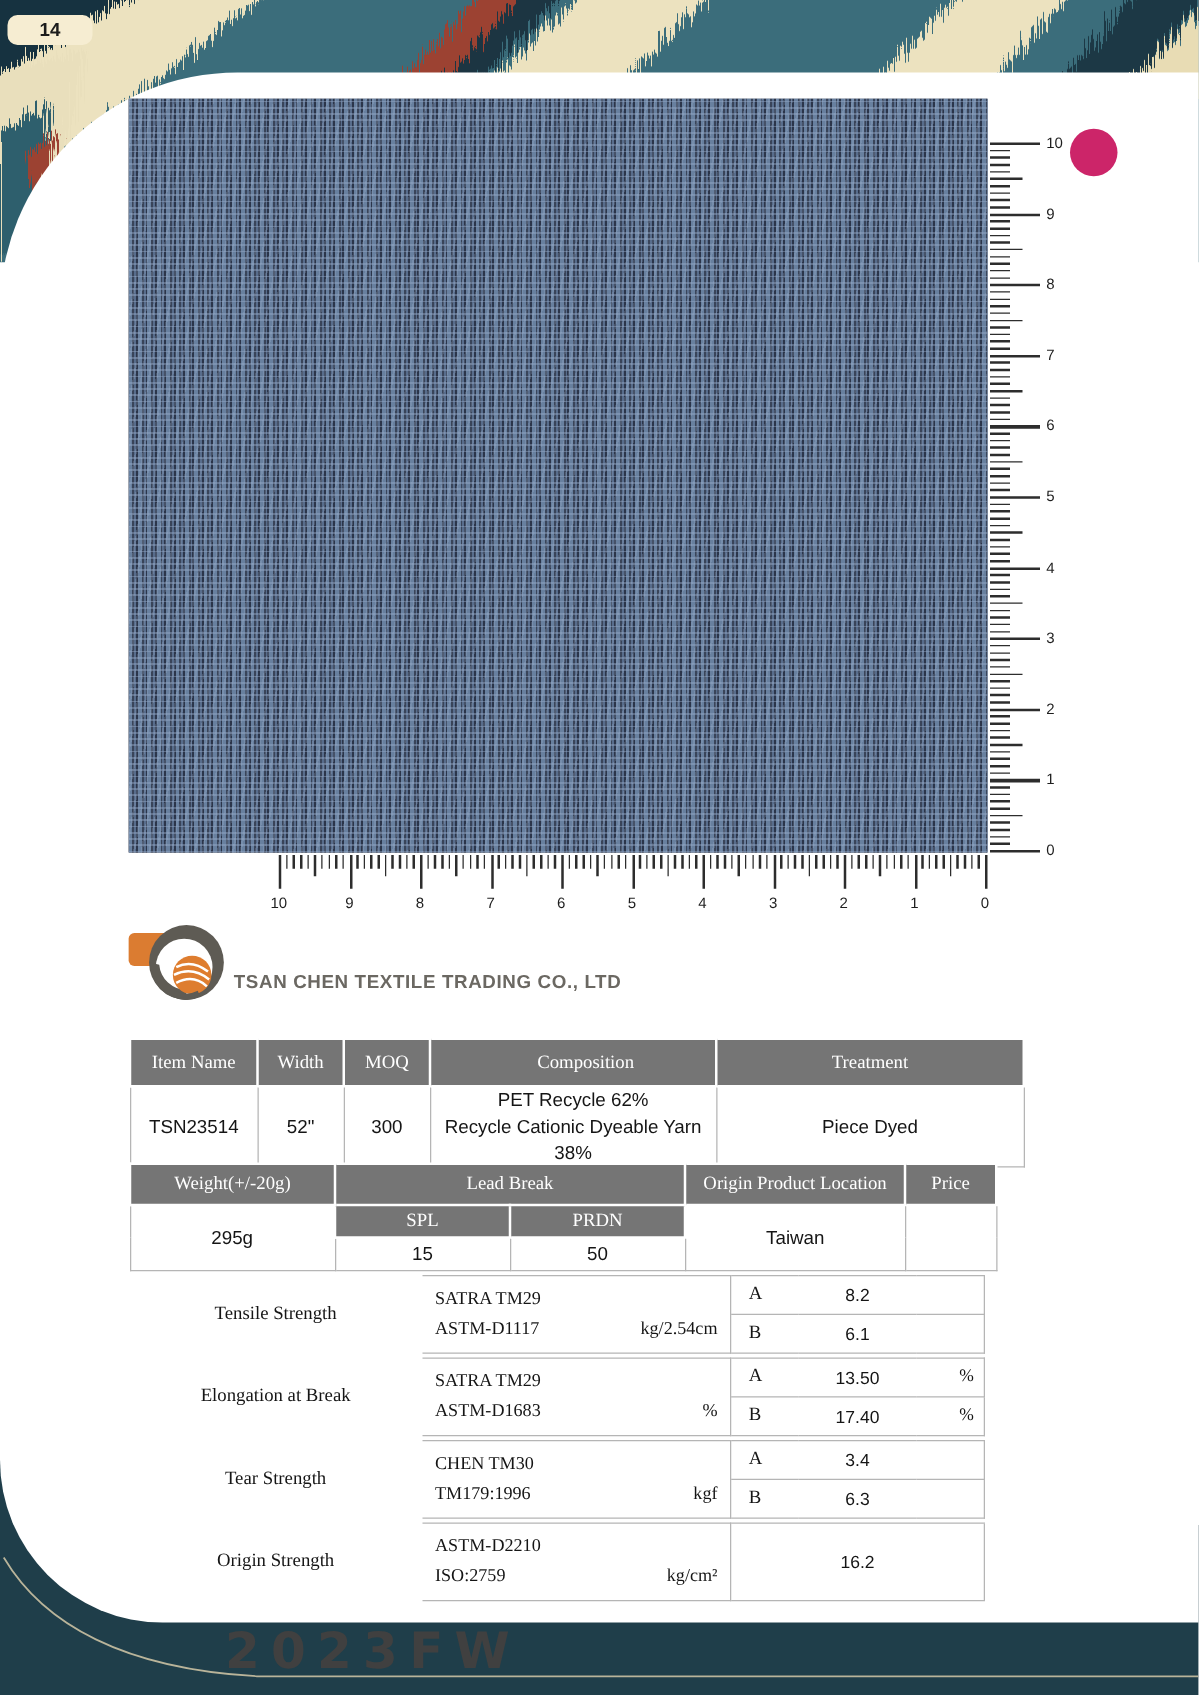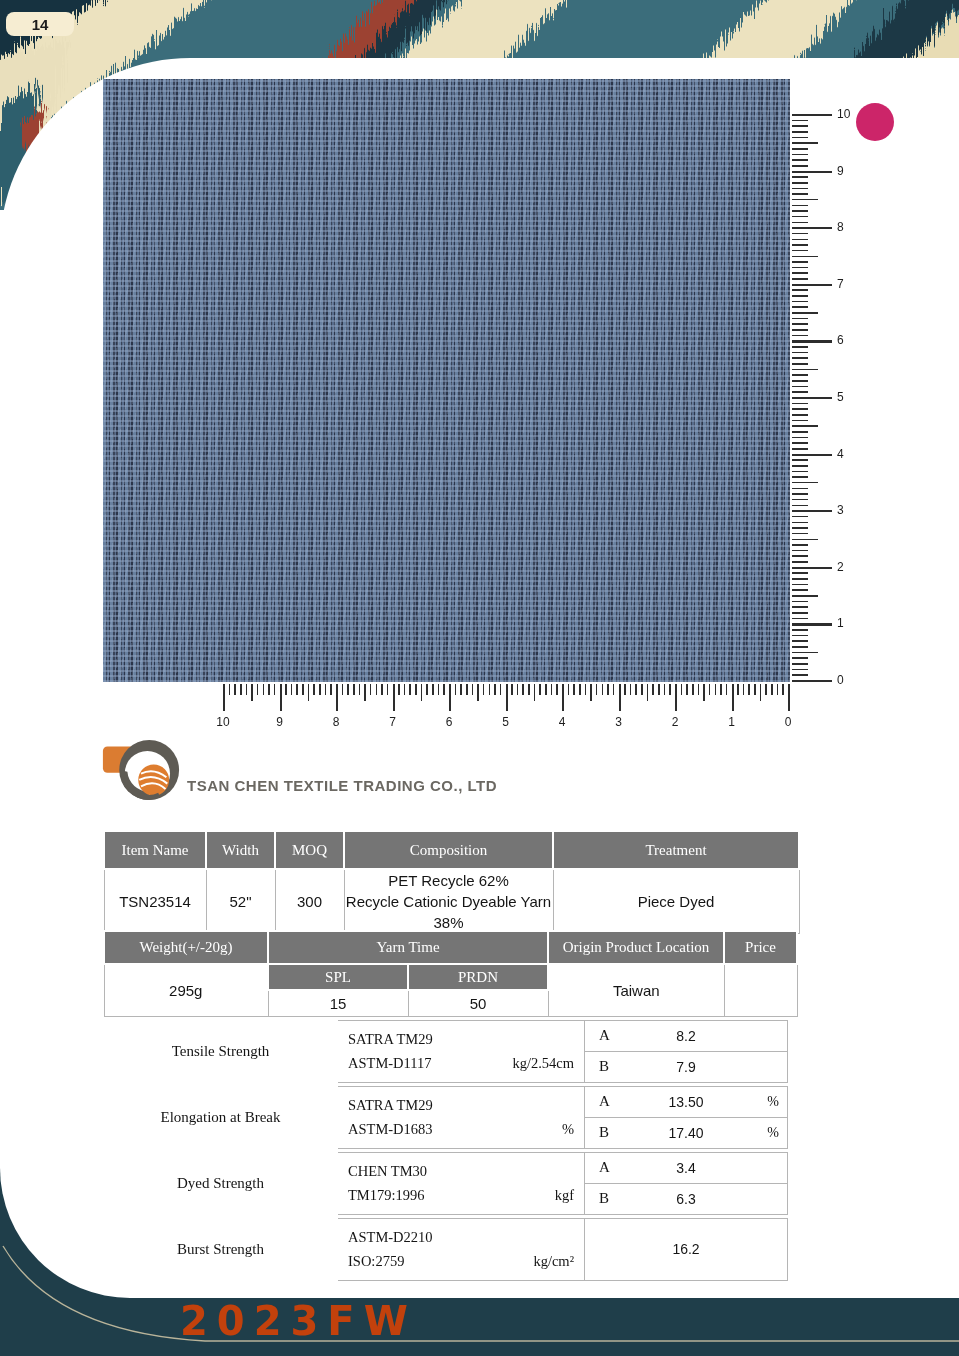--- a/index.html
+++ b/index.html
@@ -3,21 +3,21 @@
 <meta charset="utf-8">
 <style>
   html,body{margin:0;padding:0;background:#fff;}
   .page{position:relative;width:959px;height:1356px;overflow:hidden;
         font-family:"Liberation Sans","DejaVu Sans",sans-serif;background:#fff;}
 
   
   .fur-banner{position:absolute;left:0;top:0;width:959px;height:210px;z-index:0;}
   .bottom-band{position:absolute;left:0;top:1140px;width:959px;height:216px;background:#1f3e4a;z-index:0;}
   .curve-line{position:absolute;left:0;top:1240px;z-index:1;}
-  .season-logo{position:absolute;left:180px;top:1301px;z-index:1;color:#c2410c;
+  .season-logo{position:absolute;left:180px;top:1301px;z-index:1;color:#404040;
                font-size:40px;font-weight:bold;letter-spacing:9px;line-height:1;
                font-family:"DejaVu Sans",sans-serif;}
   .card{position:absolute;left:0;top:58px;width:959px;height:1240px;background:#fff;
         border-radius:190px 0 0 130px;z-index:2;}
   .page-tab{position:absolute;left:6px;top:12px;width:68px;height:24px;background:#f6edd2;
             border-radius:8px;z-index:4;display:flex;align-items:center;justify-content:center;
             font-size:15px;font-weight:bold;color:#1c1c1c;}
 
   
   .fabric{position:absolute;left:103px;top:79px;width:687px;height:603px;z-index:3;
@@ -363,41 +363,41 @@
     </svg>
   </div>
   <div class="brand-sub">TSAN CHEN TEXTILE TRADING CO., LTD</div>
 
   <table class="tbl" style="left:103px;top:830px;width:685px;">
     <tbody>
         <tr style="height:38px;">
       <th style="width:100px;">Item Name</th>
       <th style="width:67px;">Width</th>
       <th style="width:67px;">MOQ</th>
-      <th style="width:207px;">Composition</th>
+      <th style="width:207px;padding-left:20px;">Composition</th>
       <th style="width:244px;">Treatment</th>
     </tr>
     <tr style="height:60px;">
       <td>TSN23514</td>
       <td>52"</td>
       <td>300</td>
       <td class="comp">
         <div>PET Recycle 62%</div>
         <div>Recycle Cationic Dyeable Yarn 38%</div>
       </td>
       <td>Piece Dyed</td>
     </tr>
   </tbody>
     </table>
 
   <table class="tbl" style="left:103px;top:930px;width:685px;">
     <tbody>
         <tr style="height:33px;">
       <th style="width:162px;">Weight(+/-20g)</th>
-      <th colspan="2" style="width:278px;">Yarn Time</th>
+      <th colspan="2" style="width:278px;">Lead Break</th>
       <th style="width:174px;">Origin Product Location</th>
       <th style="width:71px;">Price</th>
     </tr>
     <tr style="height:26px;">
       <td rowspan="2">295g</td>
       <th style="width:138px;">SPL</th>
       <th style="width:140px;">PRDN</th>
       <td rowspan="2">Taiwan</td>
       <td rowspan="2"></td>
     </tr>
@@ -418,21 +418,21 @@
           <span>ASTM-D1117</span>
           <span>kg/2.54cm</span>
         </div>
       </td>
       <td class="letter">A</td>
       <td class="val">8.2</td>
       <td class="unitc"></td>
     </tr>
     <tr style="height:31px;">
       <td class="letter">B</td>
-      <td class="val">7.9</td>
+      <td class="val">6.1</td>
       <td class="unitc"></td>
     </tr>
   </tbody>
     </table>
 
   <table class="tbl" style="left:103px;top:1085px;width:685px;">
     <tbody>
         <tr style="height:31px;">
       <td rowspan="2" class="lab" style="width:231px;">Elongation at Break</td>
       <td rowspan="2" class="method" style="width:226px;">
@@ -450,21 +450,21 @@
       <td class="letter">B</td>
       <td class="val">17.40</td>
       <td class="unitc">%</td>
     </tr>
   </tbody>
     </table>
 
   <table class="tbl" style="left:103px;top:1151px;width:685px;">
     <tbody>
         <tr style="height:31px;">
-      <td rowspan="2" class="lab" style="width:231px;">Dyed Strength</td>
+      <td rowspan="2" class="lab" style="width:231px;">Tear Strength</td>
       <td rowspan="2" class="method" style="width:226px;">
         <div>CHEN TM30</div>
         <div class="m-line2">
           <span>TM179:1996</span>
           <span>kgf</span>
         </div>
       </td>
       <td class="letter">A</td>
       <td class="val">3.4</td>
       <td class="unitc"></td>
@@ -473,21 +473,21 @@
       <td class="letter">B</td>
       <td class="val">6.3</td>
       <td class="unitc"></td>
     </tr>
   </tbody>
     </table>
 
   <table class="tbl" style="left:103px;top:1217px;width:685px;">
     <tbody>
         <tr style="height:62px;">
-      <td class="lab" style="width:231px;">Burst Strength</td>
+      <td class="lab" style="width:231px;">Origin Strength</td>
       <td class="method" style="width:226px;">
         <div>ASTM-D2210</div>
         <div class="m-line2">
           <span>ISO:2759</span>
           <span>kg/cm²</span>
         </div>
       </td>
       <td class="val">16.2</td>
     </tr>
   </tbody>

